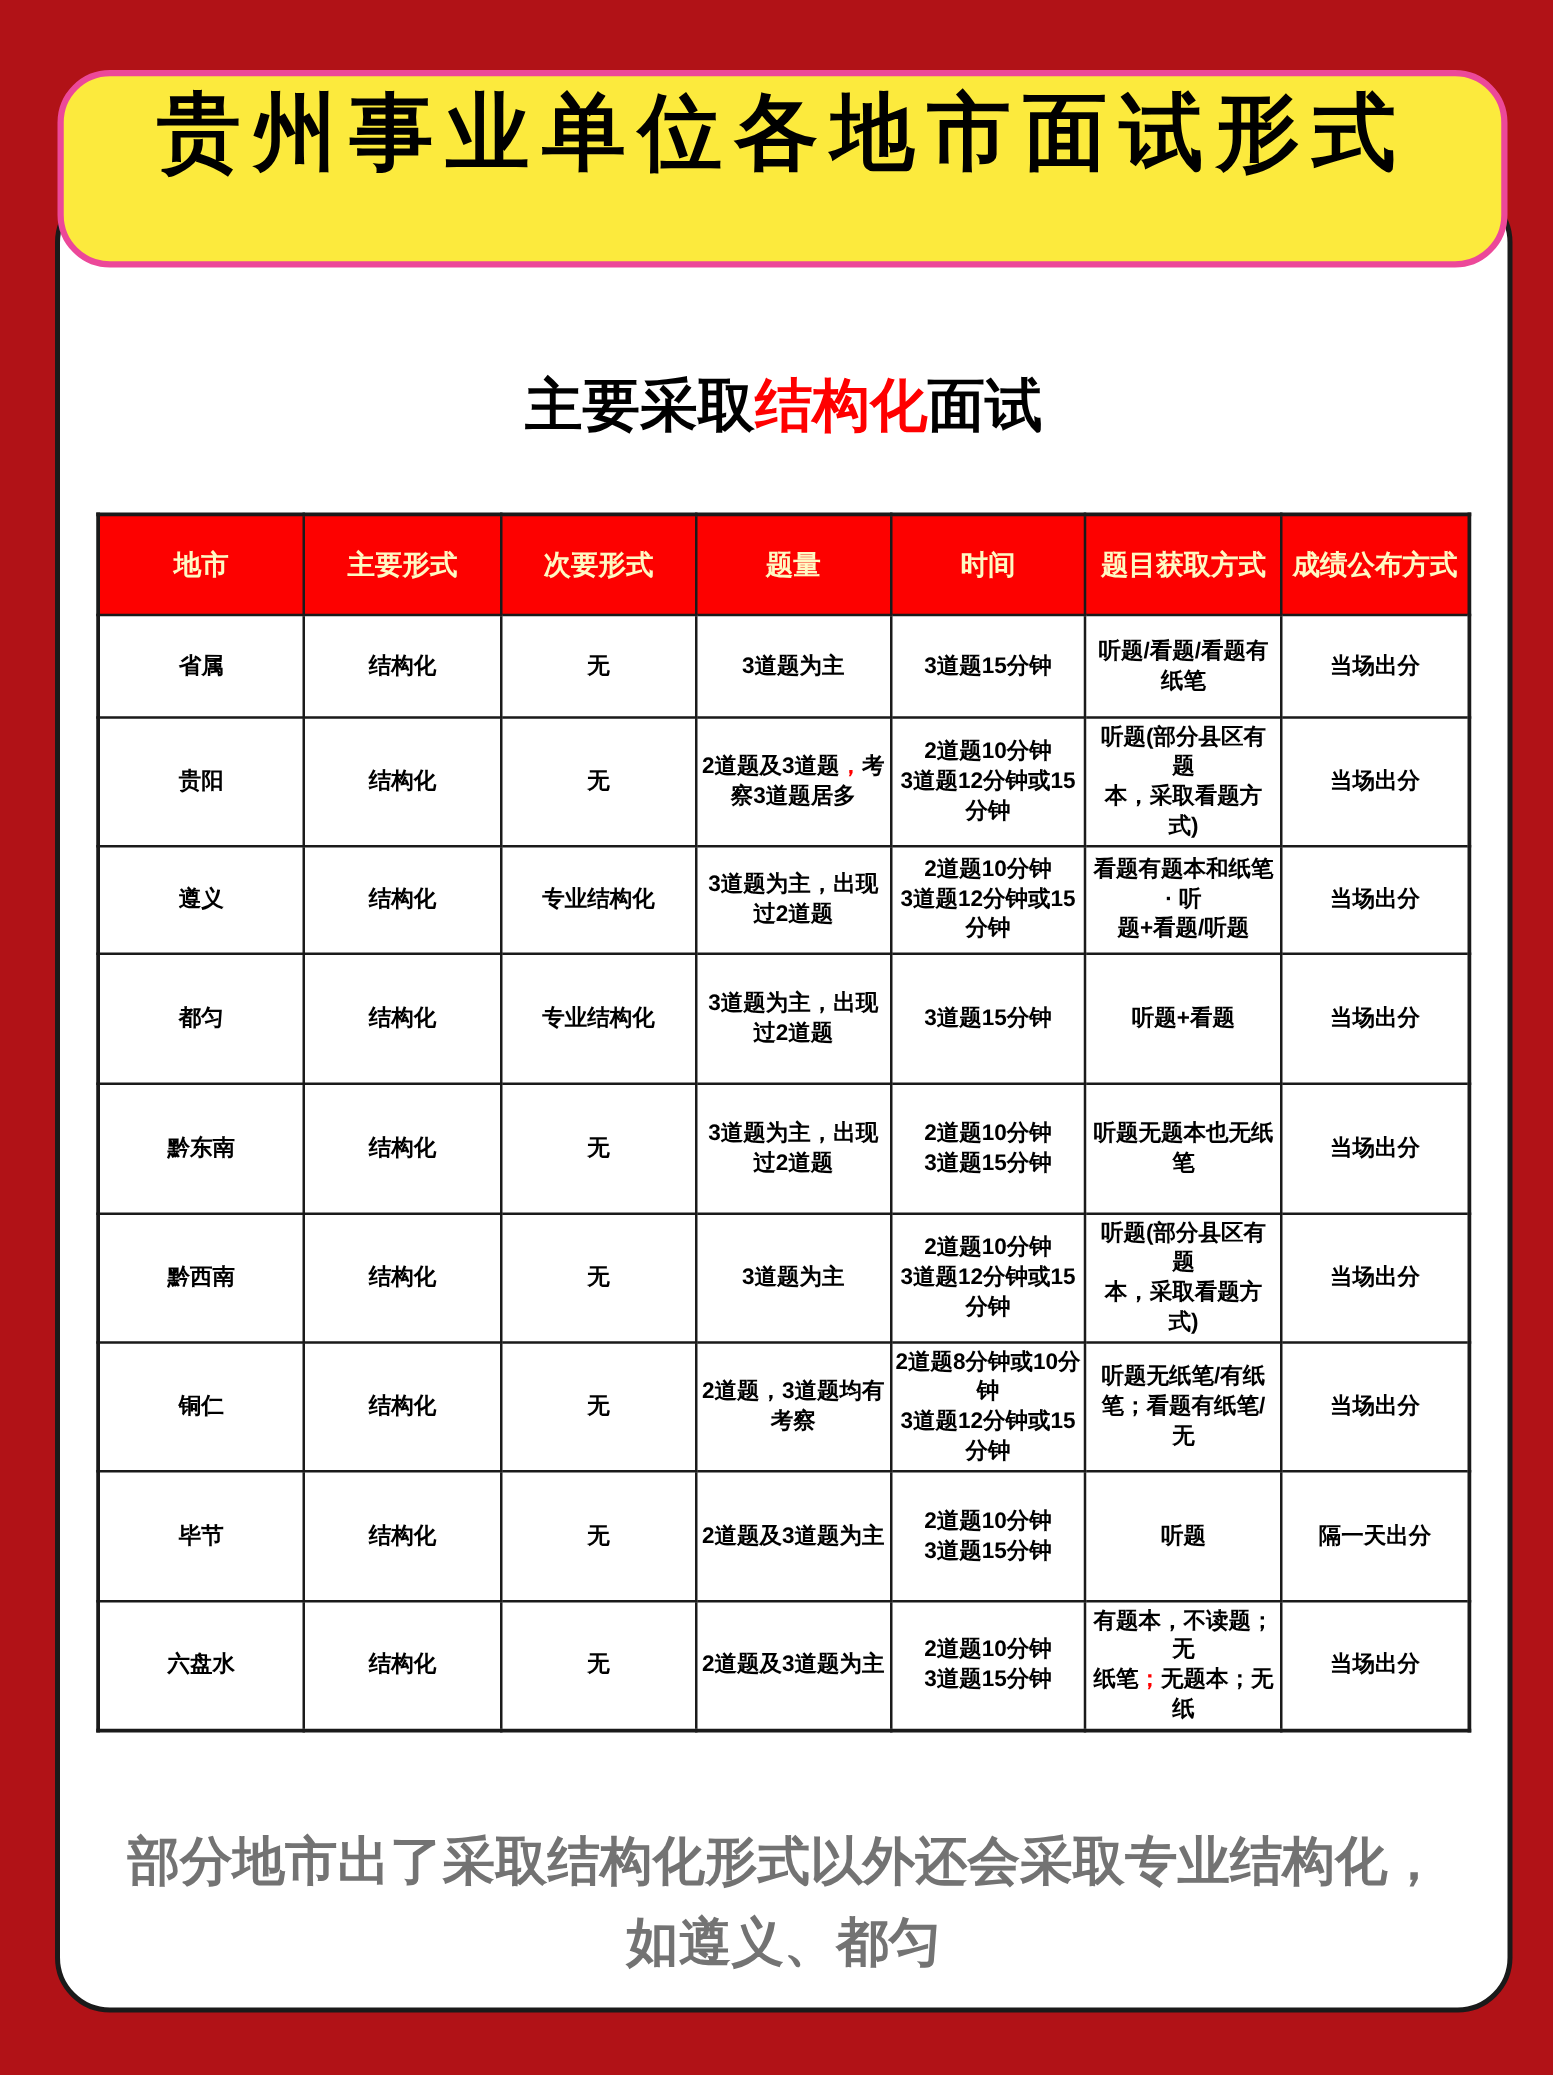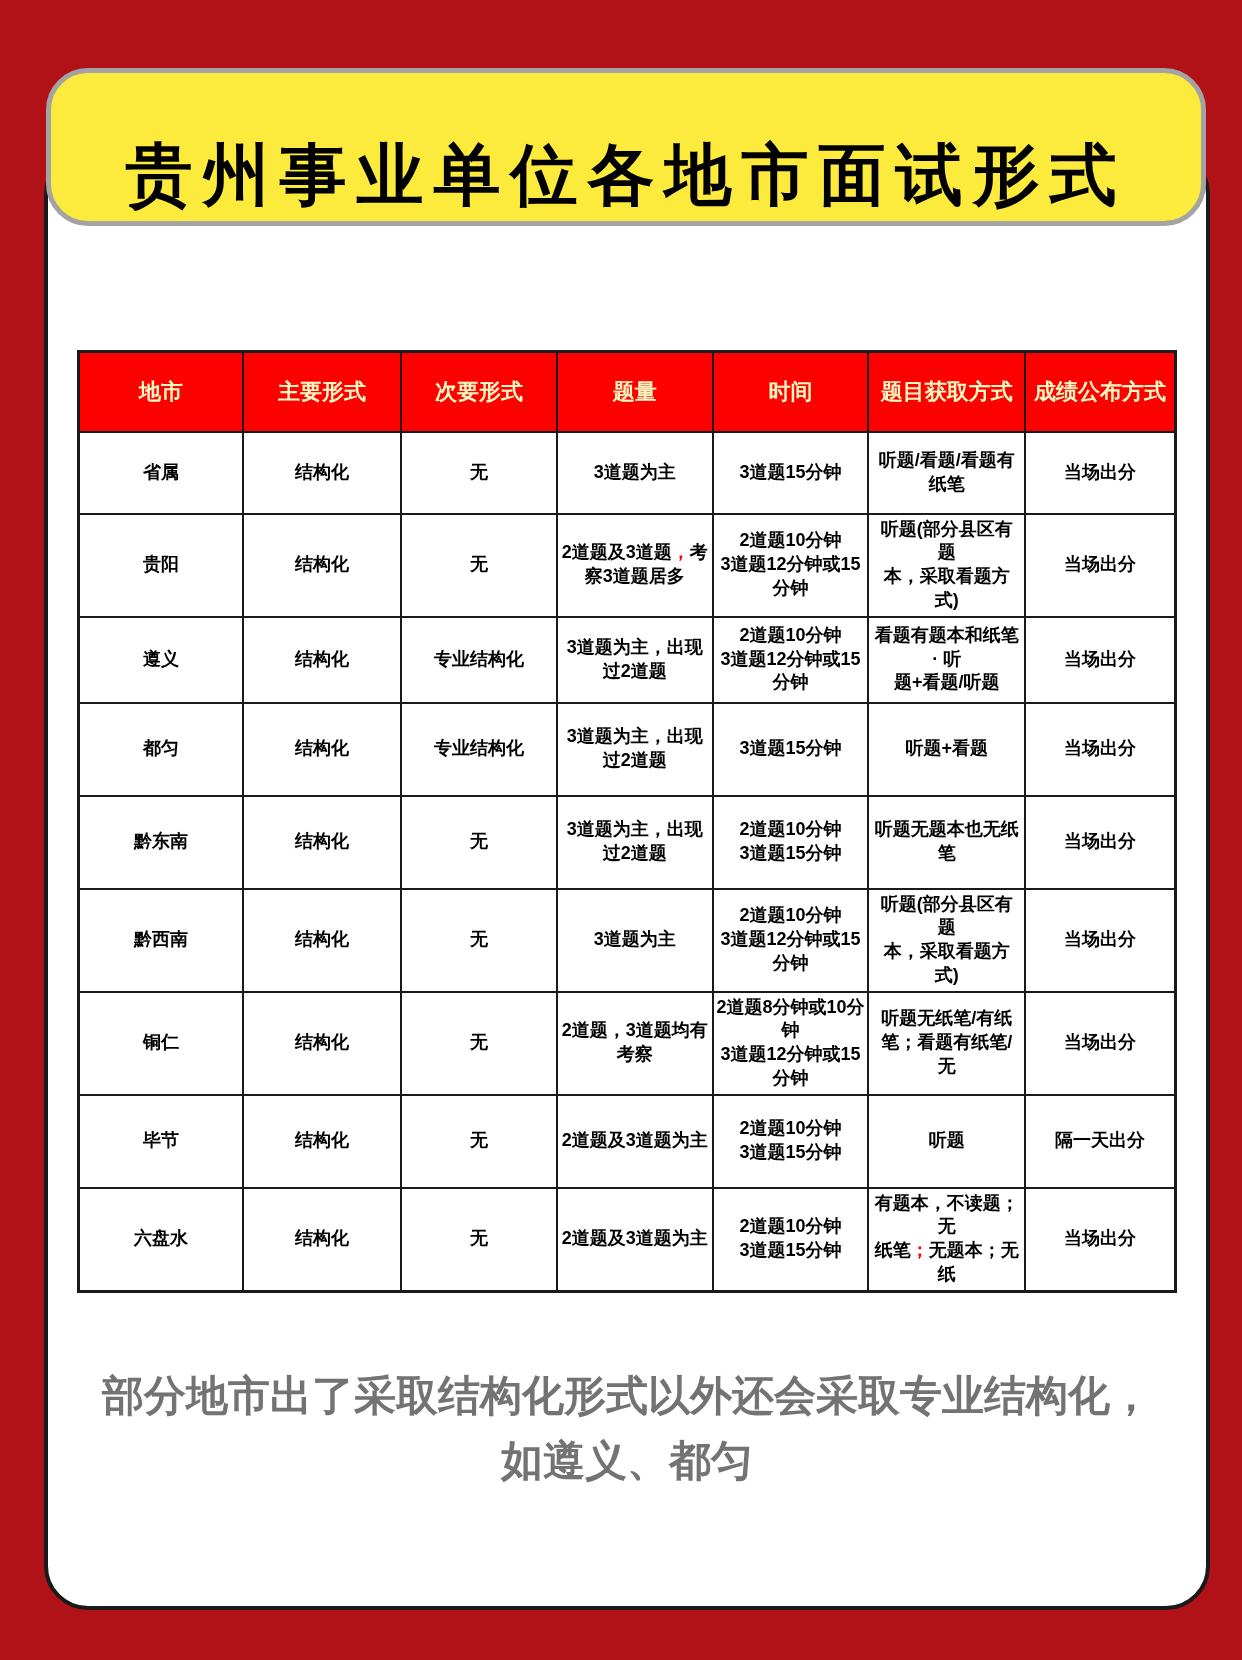--- a/index.html
+++ b/index.html
@@ -21,26 +21,26 @@
     position:absolute;
     left:44px; top:150px;
     width:1166px; height:1460px;
     background:#ffffff;
     border:4px solid var(--line-black);
     border-radius:44px;
     padding-top:140px;
   }
   .banner{
     position:absolute;
-    left:46px; top:68px;
+    left:46px; top:56px;
     width:1160px; height:158px;
     background:var(--banner-yellow);
-    border:5px solid #a3a3a3;
+    border:5px solid #ec4899;
     border-radius:42px;
-    display:flex; align-items:flex-end; justify-content:center;
+    display:flex; align-items:flex-start; justify-content:center;
     z-index:2;
   }
   .banner-title{
     font-size:67px;
     font-weight:900;
     letter-spacing:10px;
     color:#000;
     white-space:nowrap;
   }
   .subtitle{
@@ -79,41 +79,42 @@
     font-size:22px;
     font-weight:700;
     height:80px;
   }
   .form-table td{
     color:#000;
     font-size:18px;
     font-weight:600;
     line-height:1.32;
   }
-  tr.h82{height:82px;} tr.h84{height:93px;} tr.h86{height:86px;}
+  tr.h82{height:82px;} tr.h84{height:104px;} tr.h86{height:86px;}
   tr.h90{height:90px;} tr.h96{height:96px;}
   .footer-note{
     margin-top:70px;
     text-align:center;
     font-size:42px;
     font-weight:800;
     color:#737373;
     line-height:1.55;
     padding:0 30px;
   }
 </style>
 </head>
 <body>
 
 <div class="banner">
   <div class="banner-title">贵州事业单位各地市面试形式</div>
 </div>
 
 <div class="panel">
 
+  <div class="subtitle"><span>主要采取</span><span class="hl">结构化</span><span>面试</span></div>
 
   <table class="form-table">
     <colgroup>
         <col class="c0">
         <col class="c1">
         <col class="c2">
         <col class="c3">
         <col class="c4">
         <col class="c5">
         <col class="c6">

